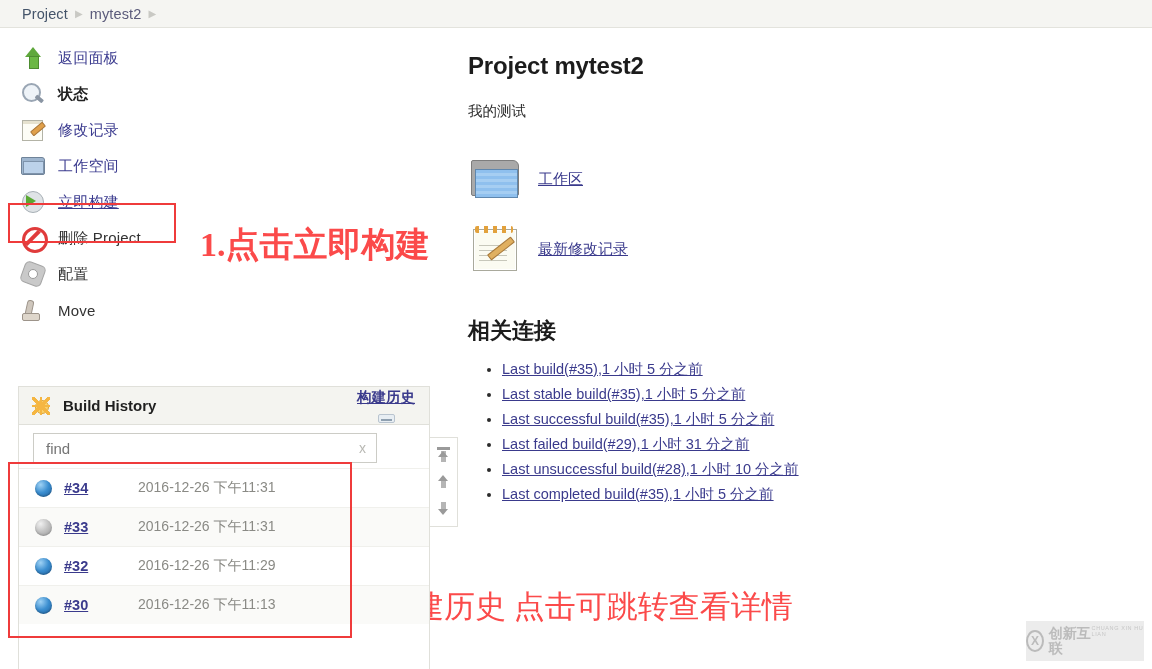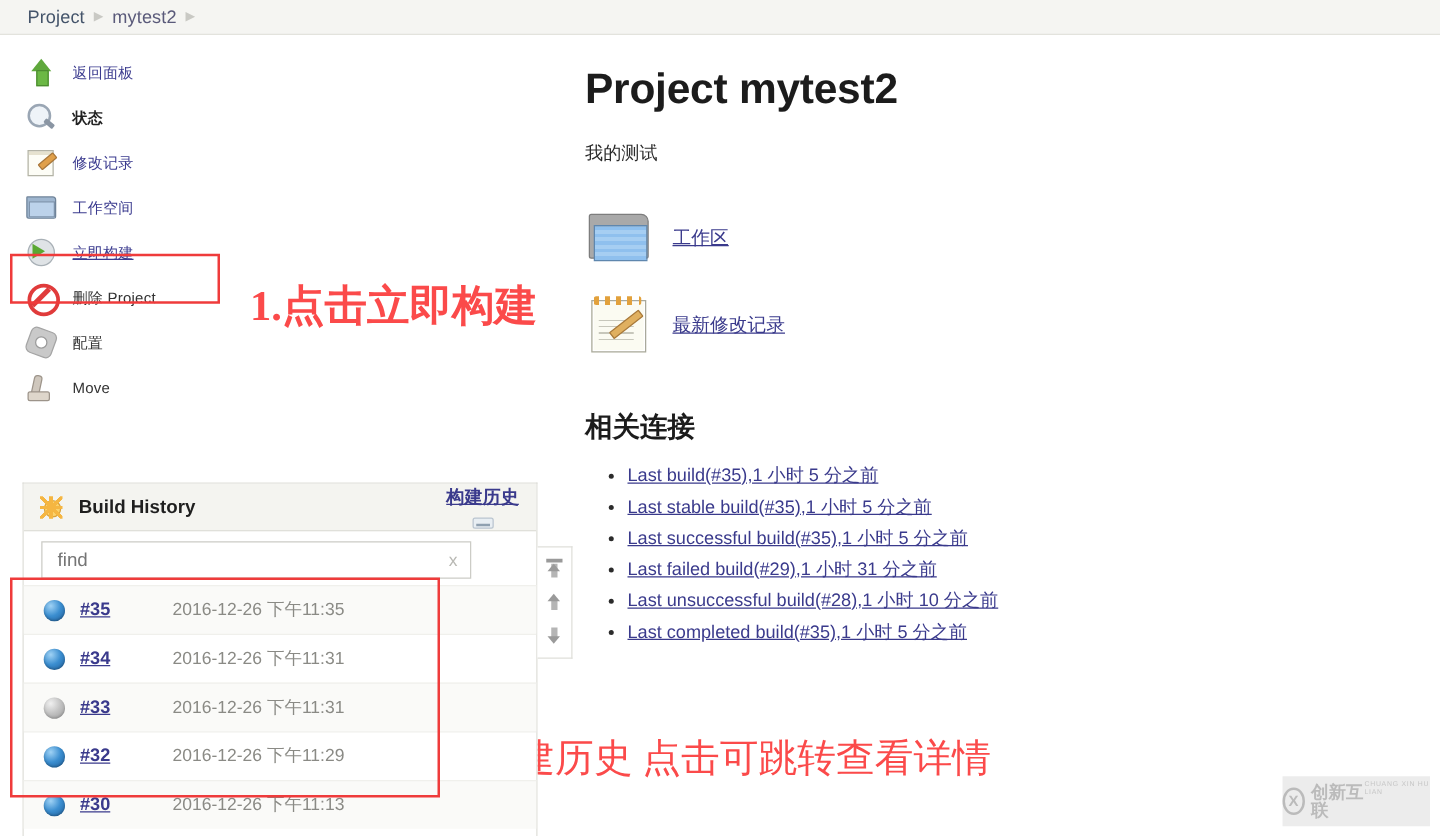--- a/index.html
+++ b/index.html
@@ -43,21 +43,21 @@
   .nav-item {
     display: flex; align-items: center;
     height: 36px; padding-left: 20px;
     position: relative;
   }
   .nav-icon {
     width: 26px; height: 26px; margin-right: 12px;
     flex: 0 0 26px; position: relative;
   }
   .nav-label {
-    font-size: 12px; color: #3b3b8f;
+    font-size: 15px; color: #3b3b8f;
     letter-spacing: .2px; white-space: nowrap;
   }
   .nav-label.plain { color: #333; }
   .nav-label.bold { font-weight: bold; color: #222; }
   .nav-item.link .nav-label { color: #3b3b8f; }
 
   
   .ic-uparrow::before{
     content:""; position:absolute; left:5px; top:2px;
     border-left:8px solid transparent; border-right:8px solid transparent;
@@ -292,21 +292,21 @@
   .hl-rows {
     position: absolute; left: 8px; top: 462px;
     width: 344px; height: 176px;
     border: 2px solid #ef3b3b;
     pointer-events: none;
   }
 
   
   .main { position: absolute; left: 468px; top: 52px; width: 660px; }
   .page-title {
-    font-size: 34px; font-weight: bold; color: #1c1c1c;
+    font-size: 24px; font-weight: bold; color: #1c1c1c;
     margin: 0 0 22px 0; letter-spacing: -.2px;
   }
   .page-desc { font-size: 14.5px; color: #2b2b2b; margin-bottom: 31px; }
 
   .big-links { margin-bottom: 40px; }
   .big-link-row {
     display: flex; align-items: center;
     margin-bottom: 16px;
   }
   .big-icon { width: 54px; height: 54px; position: relative; margin-right: 16px; flex:0 0 54px; }
@@ -449,25 +449,20 @@
     </div>
 
     <div class="bh-findrow">
       <div class="bh-find">
         <input class="bh-find-input" type="text" placeholder="find" style="">
         <span class="bh-find-clear">x</span>
       </div>
     </div>
 
     <div class="bh-rows">
-      <div class="bh-row odd">
-        <span class="ball blue"></span>
-        <a class="build-no" href="#">#35</a>
-        <span class="build-time">2016-12-26 下午11:35</span>
-      </div>
       <div class="bh-row">
         <span class="ball blue"></span>
         <a class="build-no" href="#">#34</a>
         <span class="build-time">2016-12-26 下午11:31</span>
       </div>
       <div class="bh-row odd">
         <span class="ball grey"></span>
         <a class="build-no" href="#">#33</a>
         <span class="build-time">2016-12-26 下午11:31</span>
       </div>

